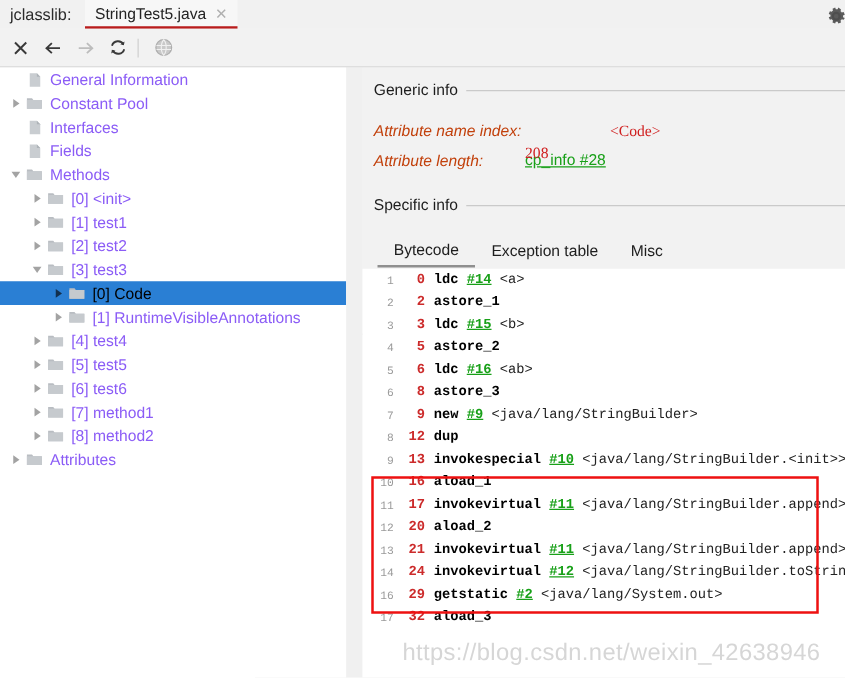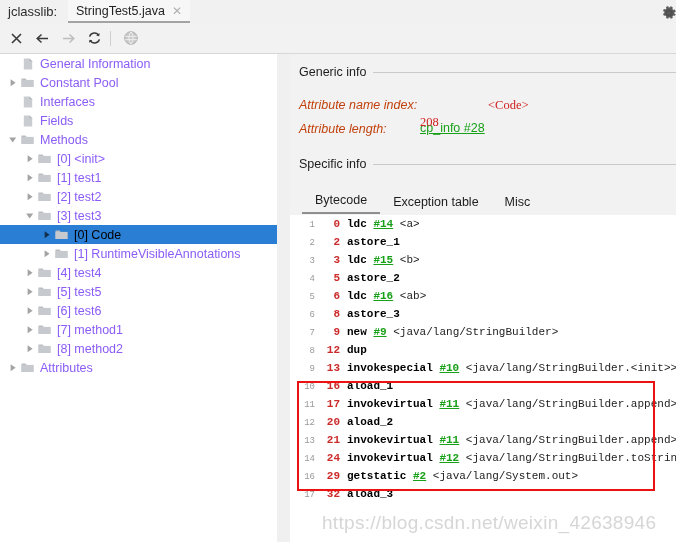--- a/index.html
+++ b/index.html
@@ -9,21 +9,21 @@
     font-family:"Liberation Sans",sans-serif;
     font-size:12px;color:#1d1d1d;
     -webkit-font-smoothing:antialiased;
   }
   #app{position:relative;width:676px;height:542px;overflow:hidden;background:#f7f7f7;}
 
   
   .tabbar{position:absolute;left:0;top:0;width:676px;height:23px;background:#f1f1f1;}
   .tabbar-label{position:absolute;left:8px;top:4px;font-size:13px;color:#2b2b2b;}
   .tab{position:absolute;left:68px;top:0;height:23px;background:#f7f7f7;padding:0 8px 0 8px;
-       display:flex;align-items:center;gap:7px;border-bottom:2px solid #a3a3a3;box-sizing:border-box;}
+       display:flex;align-items:center;gap:7px;border-bottom:2px solid #b91c1c;box-sizing:border-box;}
   .tab-title{font-size:12.5px;color:#232323;}
   .tab-close{font-size:12px;color:#b0b0b0;line-height:1;}
   .gear{position:absolute;right:-2px;top:4px;width:18px;height:18px;}
 
   
   .toolbar{position:absolute;left:0;top:23px;width:676px;height:30px;background:#f2f2f2;border-bottom:1px solid #d7d7d7;}
   .tb-btn{position:absolute;top:6px;width:20px;height:18px;display:flex;align-items:center;justify-content:center;}
   .tb-sep{position:absolute;top:8px;width:1px;height:15px;background:#cfcfcf;}
 
   
@@ -42,21 +42,21 @@
 
   
   .sec{position:absolute;display:flex;align-items:center;width:380px;}
   .sec-title{font-size:12.5px;color:#1d1d1d;white-space:nowrap;padding-right:7px;}
   .sec-rule{flex:1;height:1px;background:#cacaca;}
   .kv{position:absolute;font-size:12.5px;white-space:nowrap;}
   .kv-key{color:#c2410c;font-style:italic;}
   .cplink{color:#18a018;text-decoration:underline;font-size:12.5px;}
   .cred{color:#d02020;font-size:12.5px;font-family:Liberation Serif, serif;}
 
-  .tabs{position:absolute;left:12px;top:190px;height:24px;display:flex;align-items:flex-end;}
+  .tabs{position:absolute;left:12px;top:190px;height:24px;display:flex;align-items:center;}
   .stab{font-size:12.5px;color:#1d1d1d;padding:2px 13px 5px 13px;}
   .stab.act{border-bottom:2px solid #8f8f8f;}
   .tabs-rule{position:absolute;left:0px;top:213px;width:386px;height:1px;background:#d2d2d2;}
 
   .code{position:absolute;left:290px;top:215px;width:386px;height:327px;background:#ffffff;overflow:hidden;
         font-family:"Liberation Mono","DejaVu Sans Mono",monospace;}
   .cline{position:relative;height:18px;white-space:nowrap;font-size:11px;}
   .lno{position:absolute;left:5px;width:20px;text-align:right;color:#9a9a9a;font-size:9px;top:5px;}
   .off{position:absolute;left:30px;width:20px;text-align:right;color:#cc2b2b;font-size:11px;top:3px;font-weight:bold;}
   .mn{position:absolute;left:57px;top:3px;color:#000000;font-weight:bold;font-size:11px;}

